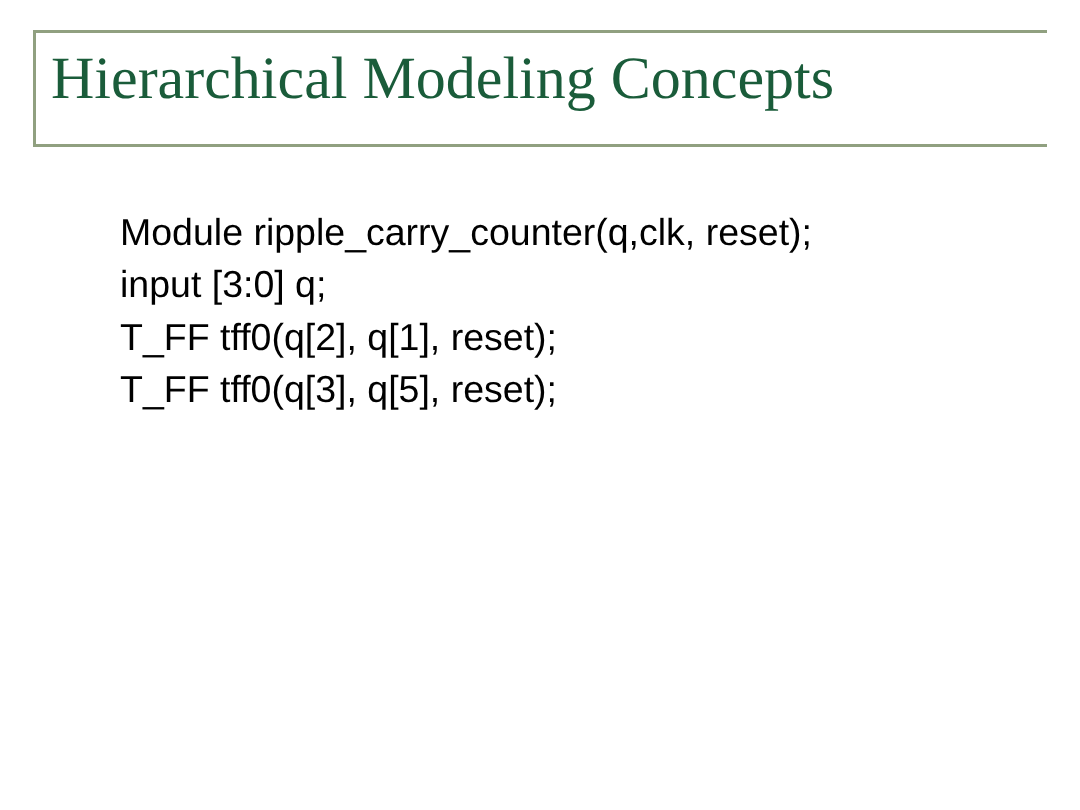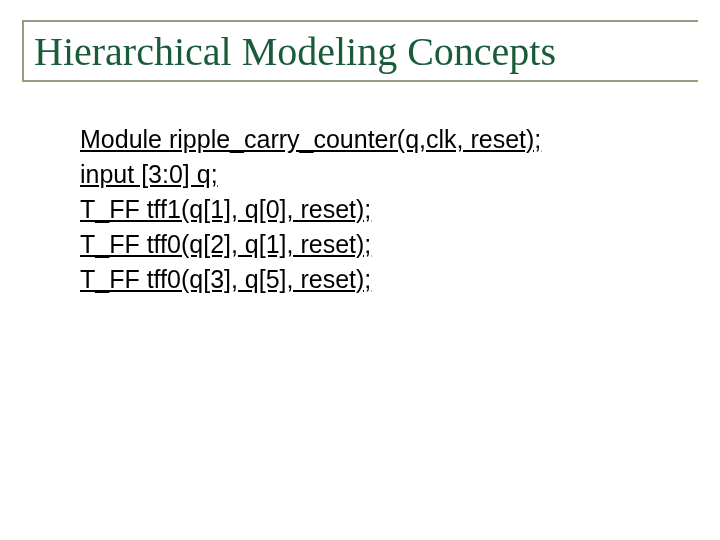--- a/index.html
+++ b/index.html
@@ -12,35 +12,34 @@
   .slide {
     width: 720px;
     height: 540px;
     position: relative;
     padding: 20px 22px 20px 22px;
   }
   .title-wrap {
     border-top: 2px solid #90a080;
     border-left: 2px solid #90a080;
     border-bottom: 2px solid #90a080;
-    padding: 8px 0 6px 10px;
+    padding: 8px 0 22px 10px;
     margin-bottom: 40px;
     width: 676px;
   }
   .title {
     color: #1a5c3a;
     font-size: 40px;
     font-weight: normal;
     line-height: 1.1;
     letter-spacing: 0px;
   }
   .body-block {
     margin-left: 58px;
     margin-top: 10px;
-    text-decoration: underline;
   }
   .code-line {
     font-family: Arial, Helvetica, sans-serif;
     font-size: 25px;
     color: #000000;
     line-height: 1.4;
     white-space: pre;
   }
 </style>
 </head>
@@ -48,18 +47,17 @@
 
 <div class="slide">
 
   <div class="title-wrap">
     <div class="title">Hierarchical Modeling Concepts</div>
   </div>
 
   <div class="body-block">
     <div class="code-line">Module ripple_carry_counter(q,clk, reset);</div>
     <div class="code-line">input [3:0] q;</div>
-    <div class="code-line">T_FF tff1(q[1], q[0], reset);</div>
     <div class="code-line">T_FF tff0(q[2], q[1], reset);</div>
     <div class="code-line">T_FF tff0(q[3], q[5], reset);</div>
   </div>
 
 </div>
 
 </body></html>

